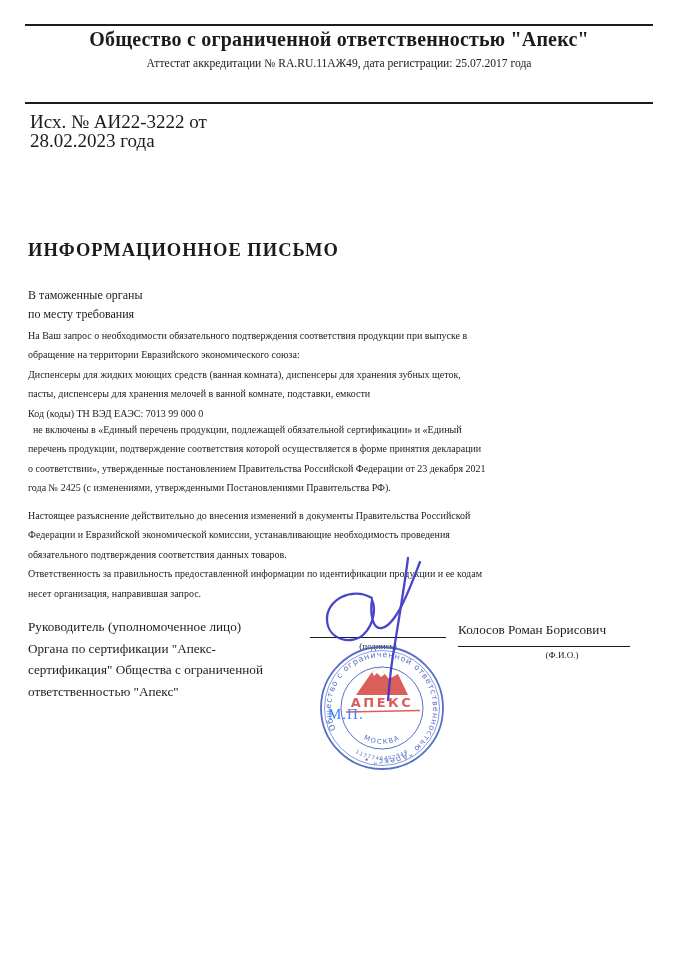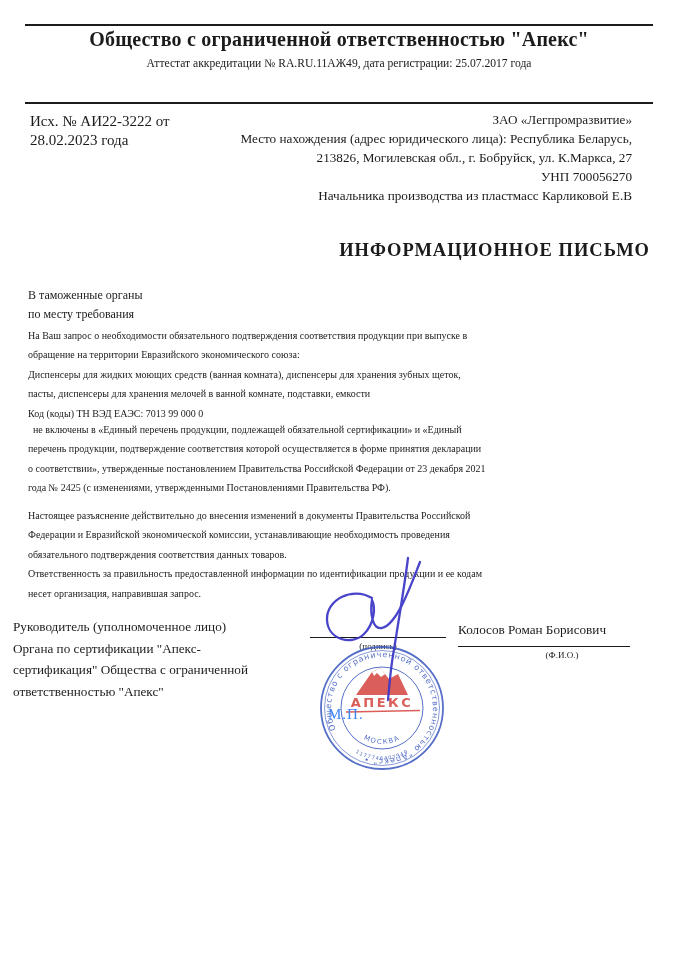--- a/index.html
+++ b/index.html
@@ -6,29 +6,29 @@
   .page{
     position:relative;width:678px;height:966px;background:#ffffff;
     font-family:"Liberation Serif",serif;color:#1b1b1b;overflow:hidden;
   }
   .rule{position:absolute;left:25px;width:628px;height:2px;background:#1c1c1c;}
   .rule-top{top:24px;}
   .rule-bottom{top:102px;}
   .letterhead{position:absolute;top:28px;left:28px;width:622px;text-align:center;}
   .lh-title{font-size:20px;font-weight:bold;letter-spacing:.2px;margin-bottom:5px;}
   .lh-line{font-size:11.6px;line-height:16px;}
-  .ref{position:absolute;left:30px;top:112px;font-size:15px;line-height:19px;white-space:pre-wrap;}
+  .ref{position:absolute;left:30px;top:112px;font-size:19px;line-height:19px;white-space:pre-wrap;}
   .recipient{position:absolute;right:46px;top:110px;width:500px;text-align:right;font-size:13.2px;line-height:19px;white-space:pre-wrap;}
-  .letter-title{position:absolute;left:28px;top:240px;width:622px;text-align:right;font-weight:bold;font-size:18.5px;letter-spacing:1px;}
+  .letter-title{position:absolute;left:28px;top:240px;width:622px;text-align:left;font-weight:bold;font-size:18.5px;letter-spacing:1px;}
   .addressee{position:absolute;left:28px;top:286px;font-size:12px;line-height:19px;white-space:pre-wrap;}
   .para{position:absolute;left:28px;width:626px;font-size:10px;line-height:19.4px;white-space:pre-wrap;}
   .p1{top:326px;}
   .p2{top:420px;}
   .p3{top:506px;}
-  .sig-left{position:absolute;left:13px;top:616px;width:280px;font-size:13.2px;line-height:21.5px;white-space:pre-wrap;z-index:1;}
+  .sig-left{position:absolute;left:28px;top:616px;width:280px;font-size:13.2px;line-height:21.5px;white-space:pre-wrap;z-index:1;}
   .sig-line{position:absolute;border-top:1.5px solid #1b1b1b;z-index:1;}
   .sig-line-sign{left:310px;top:637px;width:136px;}
   .sig-line-name{left:458px;top:646px;width:172px;}
   .sig-caption{position:absolute;font-size:9px;text-align:center;z-index:1;}
   .cap-sign{left:310px;top:641px;width:136px;}
   .cap-name{left:476px;top:650px;width:172px;}
   .sig-name{position:absolute;left:458px;top:622px;width:172px;text-align:left;font-size:13.2px;z-index:1;}
   .stamp-svg{position:absolute;left:302px;top:628px;z-index:2;opacity:.88;}
   .sign-svg{position:absolute;left:300px;top:550px;z-index:3;opacity:.92;}
   .mp{position:absolute;left:328px;top:706px;font-size:15px;letter-spacing:1px;color:#3b82f6;z-index:4;}
@@ -43,25 +43,20 @@
   <div class="letterhead">
     <div class="lh-title">Общество с ограниченной ответственностью "Апекс"</div>
     <div class="lh-line">Аттестат аккредитации № RA.RU.11АЖ49, дата регистрации: 25.07.2017 года</div>
   </div>
 
   <div class="rule rule-bottom"></div>
 
   <div class="ref">Исх. № АИ22-3222 от
 28.02.2023 года</div>
 
-  <div class="recipient">ЗАО «Легпромразвитие»
-Место нахождения (адрес юридического лица): Республика Беларусь,
-213826, Могилевская обл., г. Бобруйск, ул. К.Маркса, 27
-УНП 700056270
-Начальника производства из пластмасс Карликовой Е.В</div>
 
   <div class="letter-title">ИНФОРМАЦИОННОЕ ПИСЬМО</div>
 
   <div class="addressee">В таможенные органы
 по месту требования</div>
 
   <div class="para p1">На Ваш запрос о необходимости обязательного подтверждения соответствия продукции при выпуске в
 обращение на территории Евразийского экономического союза:
 Диспенсеры для жидких моющих средств (ванная комната), диспенсеры для хранения зубных щеток,
 пасты, диспенсеры для хранения мелочей в ванной комнате, подставки, емкости

